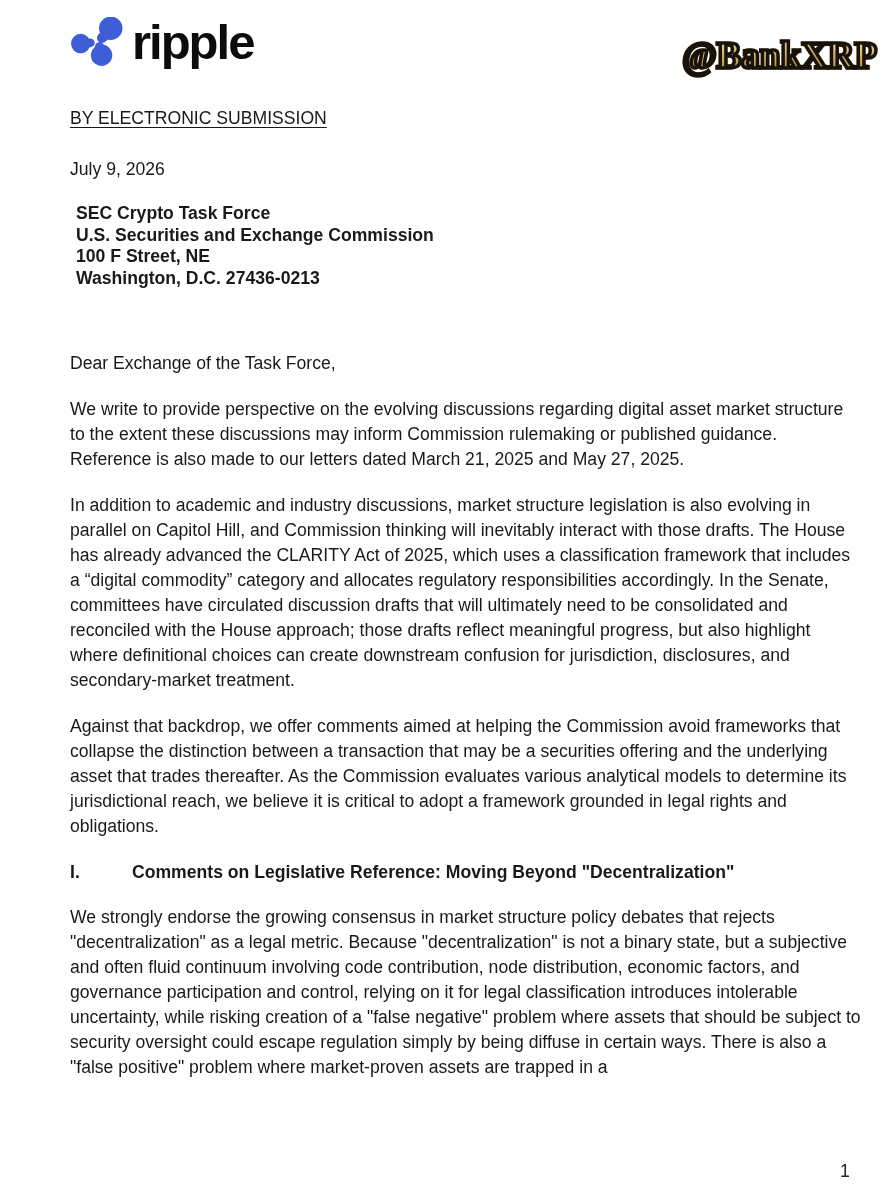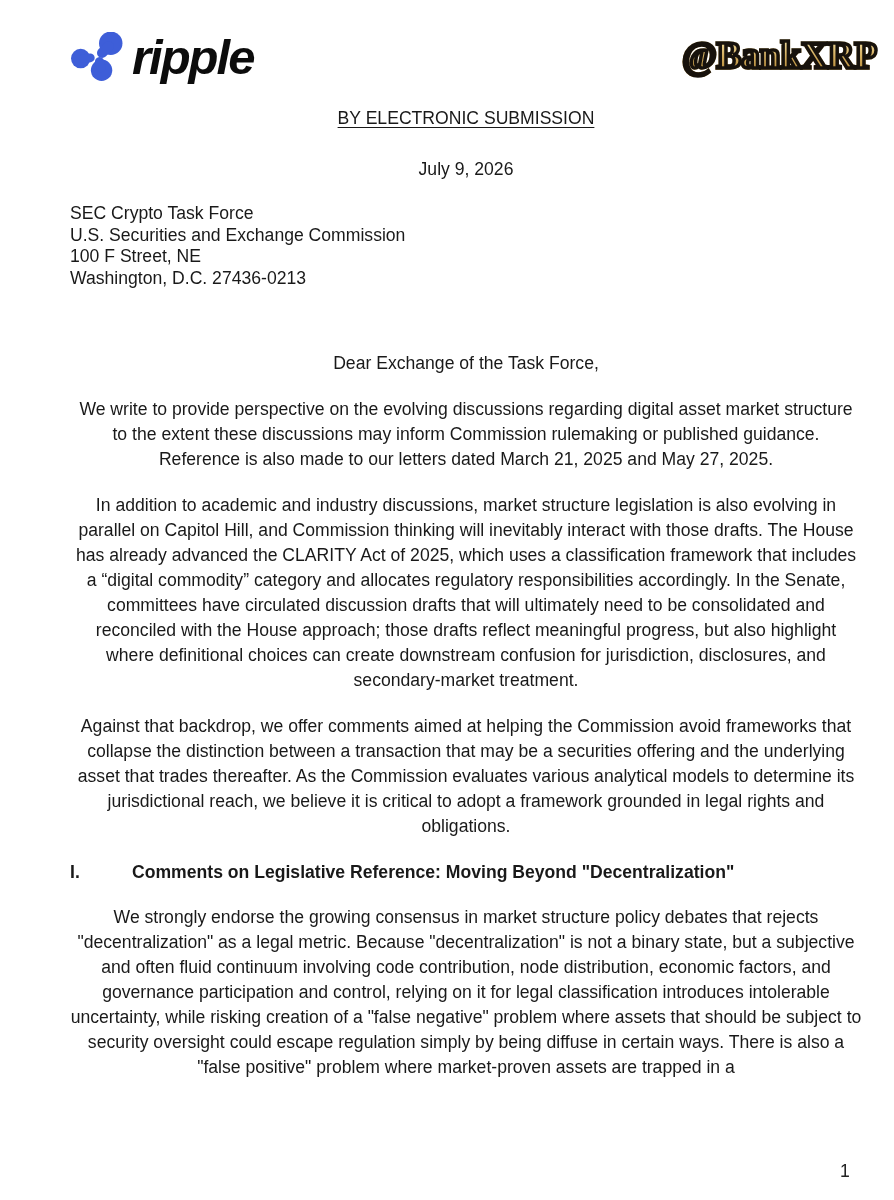--- a/index.html
+++ b/index.html
@@ -10,25 +10,24 @@
     background: #ffffff;
     overflow: hidden;
     font-family: "Liberation Sans", sans-serif;
     color: #191919;
   }
 
   
   .logo {
     position: absolute;
     left: 71px;
-    top: 32px;
+    top: 17px;
     display: flex;
     align-items: center;
     gap: 8px;
-    font-style: italic;
   }
   .logo-icon { display: block; }
   .logo-ball { fill: var(--ripple-blue, #3E5ED8); }
   .logo-stem { stroke: var(--ripple-blue, #3E5ED8); stroke-linecap: round; fill: none; }
   .logo-text {
     font-size: 49px;
     font-weight: 700;
     letter-spacing: -2px;
     color: #0c0c0c;
     line-height: 48px;
@@ -54,28 +53,28 @@
   
   .letter {
     position: absolute;
     left: 70px;
     top: 106px;
     width: 792px;
     font-size: 17.6px;
     line-height: 25px;
     color: #191919;
   }
-  .letter p { margin: 0 0 21px; text-align: center; }
+  .letter p { margin: 0 0 21px; }
   .submission {
     text-decoration: underline;
     text-underline-offset: 3px;
     margin: 0 0 26px !important;
   }
   .date { margin: 0 0 21px !important; }
-  .address { line-height: 21.5px; margin: 0 0 62px; }
+  .address { line-height: 21.5px; margin: 0 6px 62px; font-weight: bold; }
   .salutation { margin: 0 0 21px !important; }
   .heading {
     display: flex;
     font-weight: 700;
     margin: 0 0 20px;
   }
   .hnum { flex: 0 0 62px; width: 62px; }
   .htitle { flex: 1; }
 
   .pagenum {

